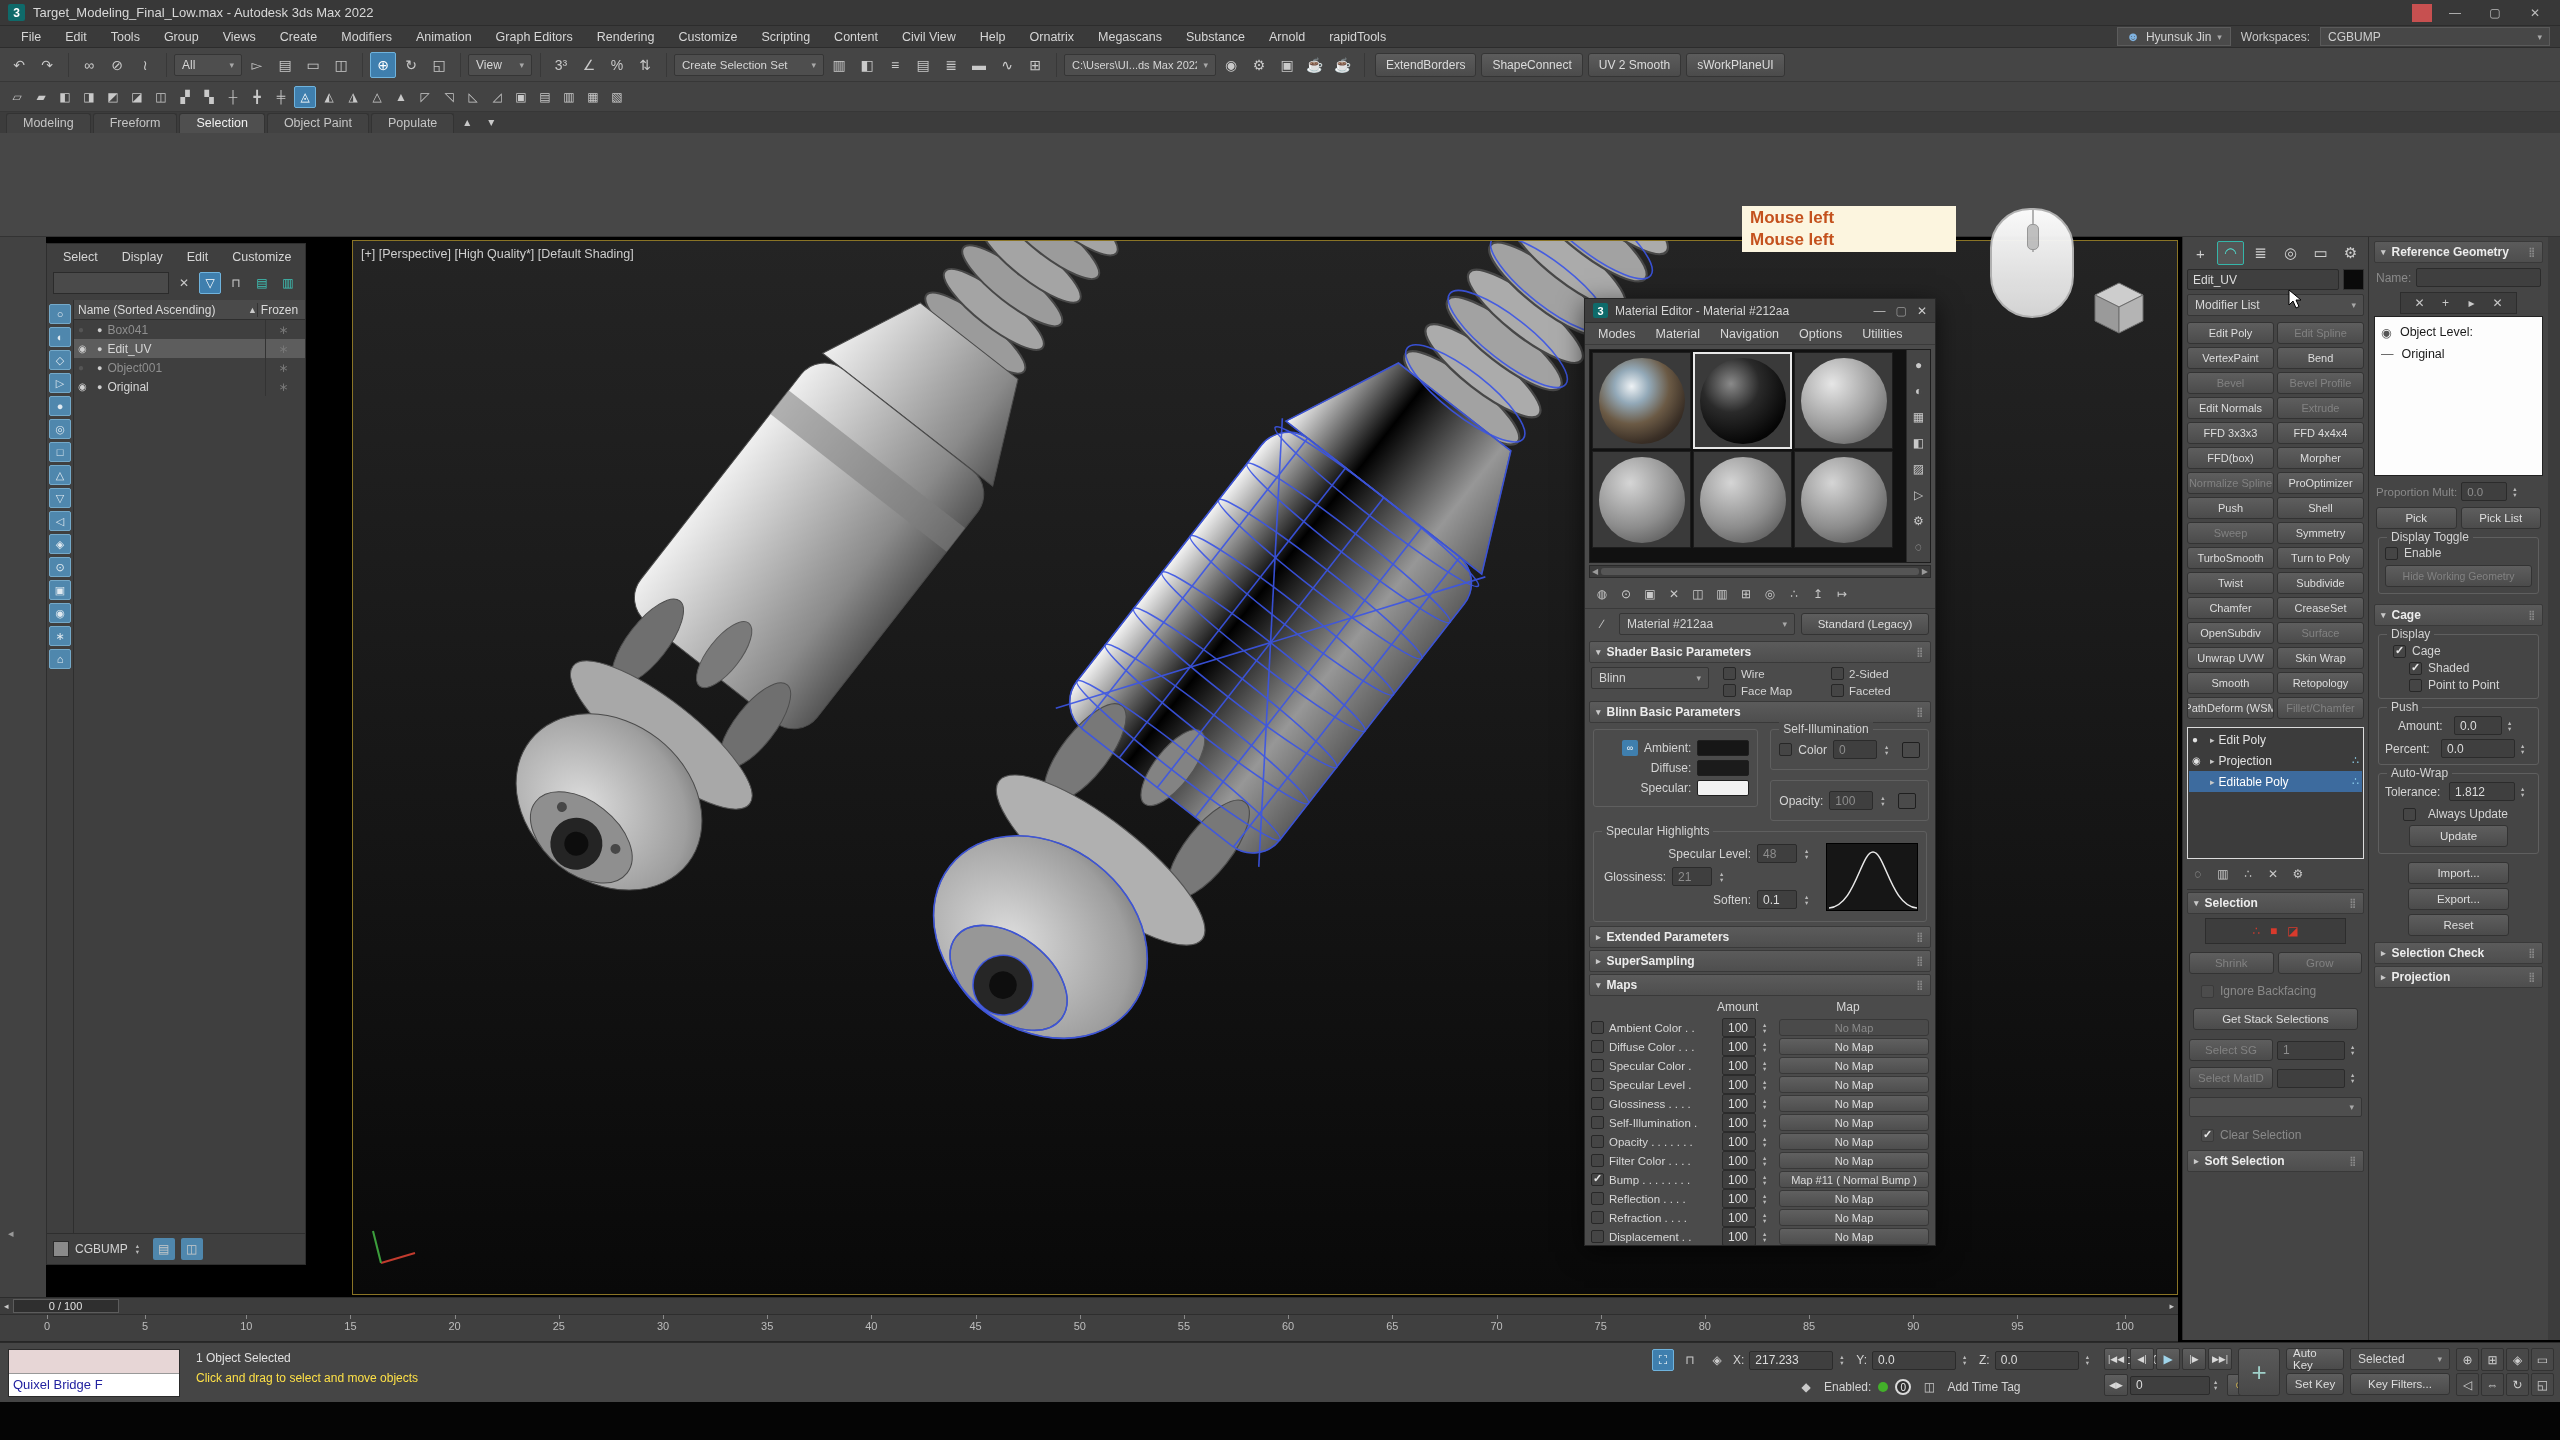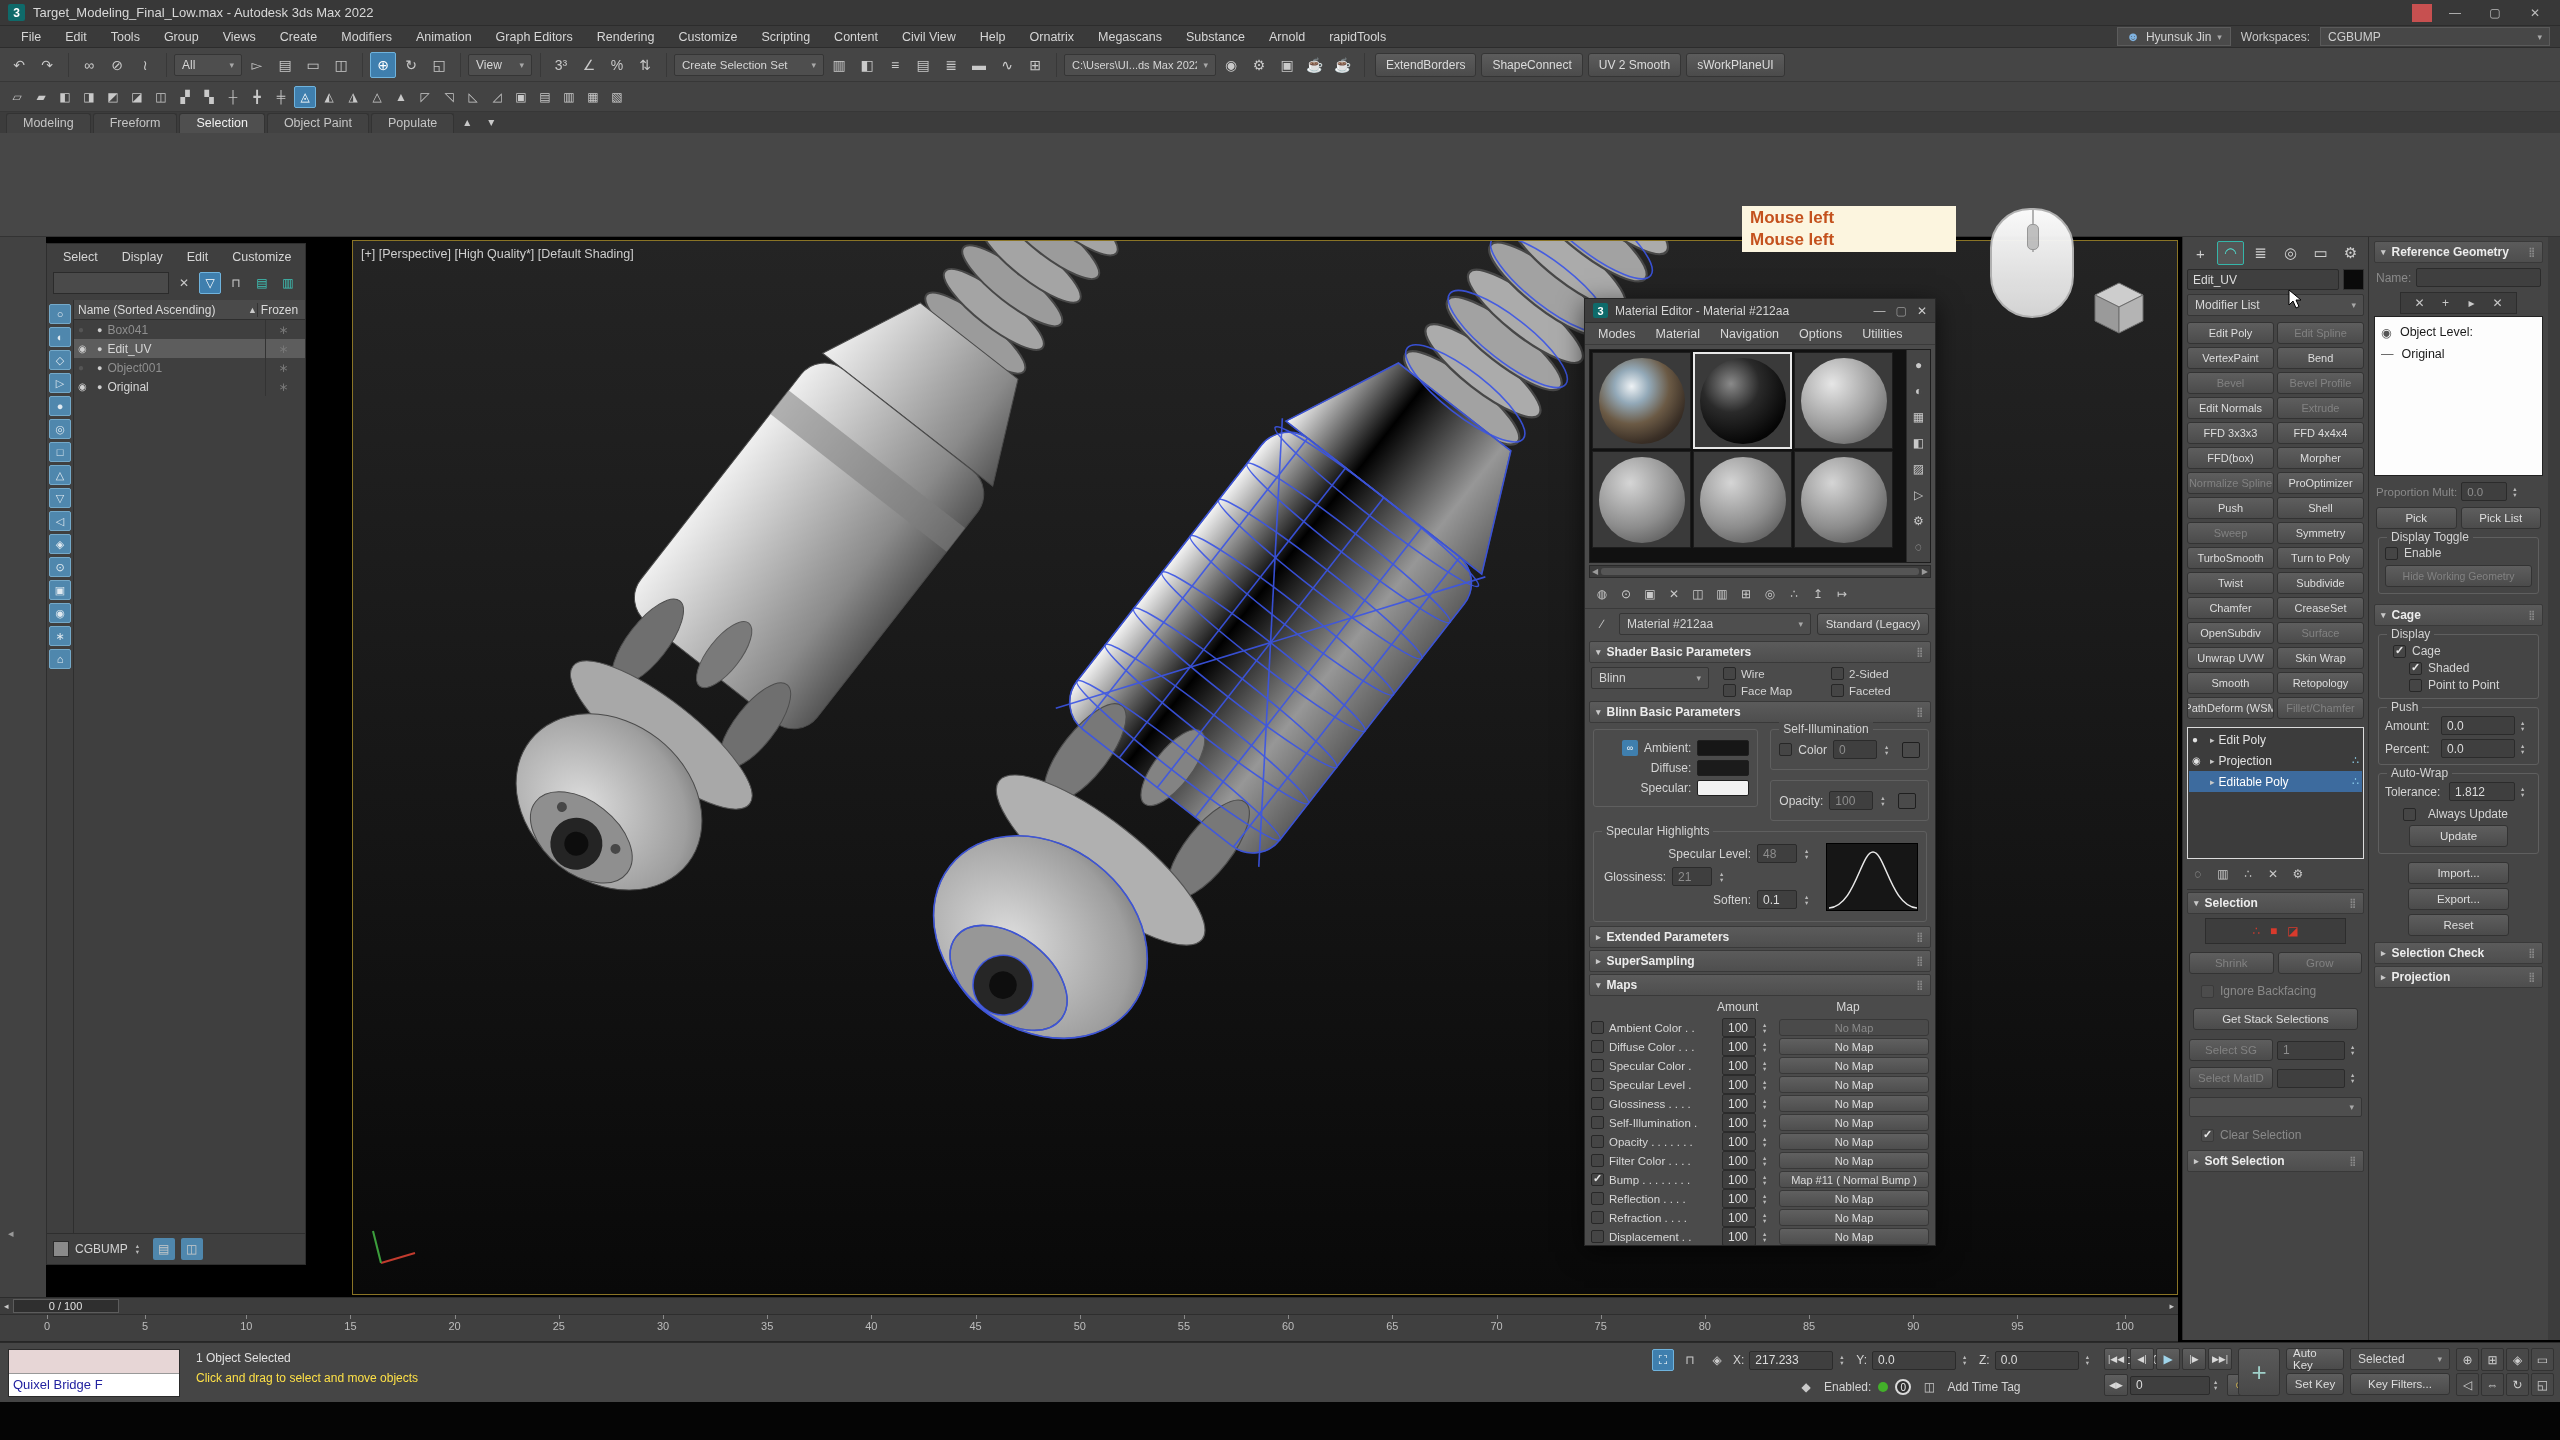--- a/index.html
+++ b/index.html
@@ -762,21 +762,21 @@
       <span class="icon sm">
         <span>↦</span>
       </span>
   </div>
   <div class="mename">
     <span class="icon sm">∕</span>
     <span class="dd" style="flex:1">
       <span>Material #212aa</span>
       <span class="caret">▾</span>
     </span>
-    <span class="btn" style="width:112px">Standard (Legacy)</span>
+    <span class="btn" style="width:128px">Standard (Legacy)</span>
   </div>
   <div class="mebody">
     <div class="roll">
       <span class="arr">▾</span>
         <span>Shader Basic Parameters</span>
         <span class="grip">⣿</span>
     </div>
     <div class="merow" style="align-items:flex-start">
       <span class="dd" style="width:118px">
         <span>Blinn</span>
@@ -1246,21 +1246,21 @@
       <span class="cb on"></span>
       <span>Shaded</span>
     </div>
     <div class="row" style="gap:6px;margin:3px 0 0 24px">
       <span class="cb"></span>
       <span>Point to Point</span>
     </div>
   </div>
   <div class="gbox" style="padding:6px">
     <span class="glabel">Push</span>
-    <div class="row" style="gap:4px;margin:2px 0">
+    <div class="row" style="gap:4px;margin:2px 13px">
       <span style="width:52px">Amount:</span>
       <span class="fld" style="flex:1">0.0</span>
       <span class="spin">
           <span>▴</span>
           <span>▾</span>
         </span>
     </div>
     <div class="row" style="gap:4px;margin:4px 0 0">
       <span style="width:52px">Percent:</span>
       <span class="fld" style="flex:1">0.0</span>

